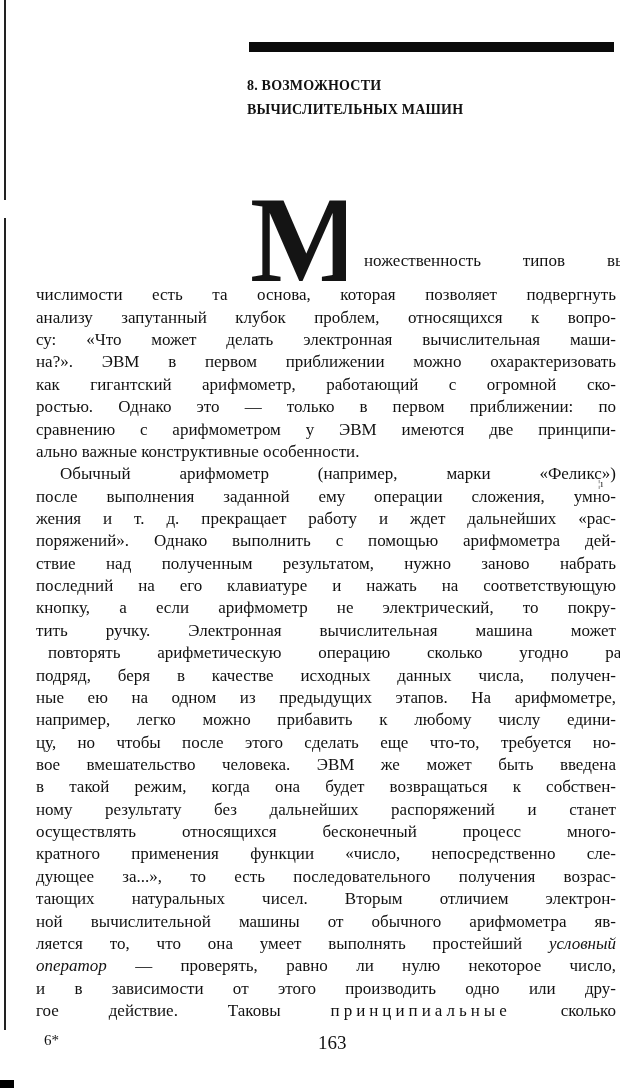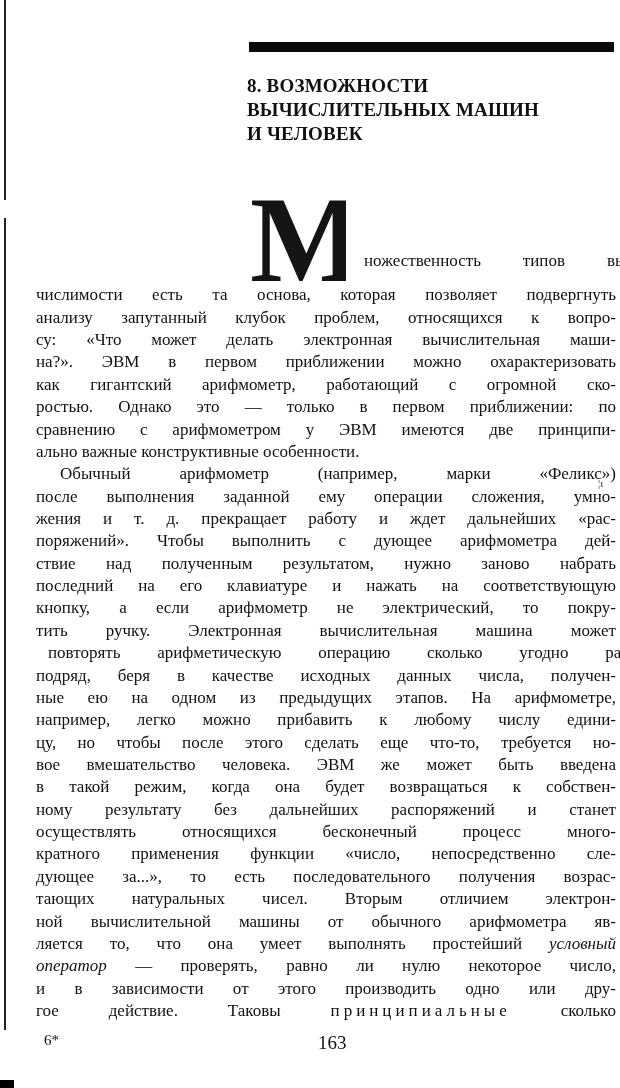--- a/index.html
+++ b/index.html
@@ -15,21 +15,21 @@
   .bottom-mark {
     position: absolute; left: 0; top: 1080px; width: 14px; height: 8px; background: #000;
   }
   .top-bar {
     position: absolute; left: 249px; top: 42px; width: 365px; height: 10px;
     background: #0a0a0a;
   }
   .chapter-title {
     position: absolute; left: 247px; top: 74px; width: 370px;
     font-family: "Liberation Serif", serif; font-weight: bold;
-    font-size: 19px; line-height: 24px; letter-spacing: 0.2px;
+    font-size: 14px; line-height: 24px; letter-spacing: 0.2px;
     text-transform: uppercase;
   }
   .chapter-title div { white-space: nowrap; }
   .drop-cap {
     position: absolute; left: 250px; top: 194px; width: 96px; height: 92px;
     font-family: "Liberation Serif", serif; font-weight: bold;
     font-size: 122px; line-height: 92px; color: #141414;
     overflow: hidden; text-align: center;
   }
   .body-text {
@@ -60,39 +60,38 @@
 
 <div class="left-rule"></div>
 <div class="left-rule gap"></div>
 <div class="bottom-mark"></div>
 
 <div class="top-bar"></div>
 
 <div class="chapter-title">
   <div>8. ВОЗМОЖНОСТИ</div>
   <div>ВЫЧИСЛИТЕЛЬНЫХ МАШИН</div>
-  <div>И ЧЕЛОВЕК</div>
 </div>
 
 <div class="drop-cap">М</div>
 
 <div class="body-text">
   <div class="line first" style="top: 250px; margin-left: 16px;">ножественность типов вы-</div>
   <div class="line" style="top: 284.364px;">числимости есть та основа, которая позволяет подвергнуть</div>
   <div class="line" style="top: 306.727px;">анализу запутанный клубок проблем, относящихся к вопро-</div>
   <div class="line" style="top: 329.091px;">су: «Что может делать электронная вычислительная маши-</div>
   <div class="line" style="top: 351.455px;">на?». ЭВМ в первом приближении можно охарактеризовать</div>
   <div class="line" style="top: 373.818px;">как гигантский арифмометр, работающий с огромной ско-</div>
   <div class="line" style="top: 396.182px;">ростью. Однако это — только в первом приближении: по</div>
   <div class="line" style="top: 418.545px;">сравнению с арифмометром у ЭВМ имеются две принципи-</div>
   <div class="line last" style="top: 440.909px;">ально важные конструктивные особенности.</div>
   <div class="line indent" style="top: 463.273px;">Обычный арифмометр (например, марки «Феликс»)</div>
   <div class="line" style="top: 485.636px;">после выполнения заданной ему операции сложения, умно-</div>
   <div class="line" style="top: 508px;">жения и т. д. прекращает работу и ждет дальнейших «рас-</div>
-  <div class="line" style="top: 530.364px;">поряжений». Чтобы выполнить с дующее арифмометра дей-</div>
+  <div class="line" style="top: 530.364px;">поряжений». Однако выполнить с помощью арифмометра дей-</div>
   <div class="line" style="top: 552.727px;">ствие над полученным результатом, нужно заново набрать</div>
   <div class="line" style="top: 575.091px;">последний на его клавиатуре и нажать на соответствующую</div>
   <div class="line" style="top: 597.455px;">кнопку, а если арифмометр не электрический, то покру-</div>
   <div class="line" style="top: 619.818px;">тить ручку. Электронная вычислительная машина может</div>
   <div class="line" style="top: 642.182px; margin-left: 12px;">повторять арифметическую операцию сколько угодно раз</div>
   <div class="line" style="top: 664.545px;">подряд, беря в качестве исходных данных числа, получен-</div>
   <div class="line" style="top: 686.909px;">ные ею на одном из предыдущих этапов. На арифмометре,</div>
   <div class="line" style="top: 709.273px;">например, легко можно прибавить к любому числу едини-</div>
   <div class="line" style="top: 731.636px;">цу, но чтобы после этого сделать еще что-то, требуется но-</div>
   <div class="line" style="top: 754px;">вое вмешательство человека. ЭВМ же может быть введена</div>

